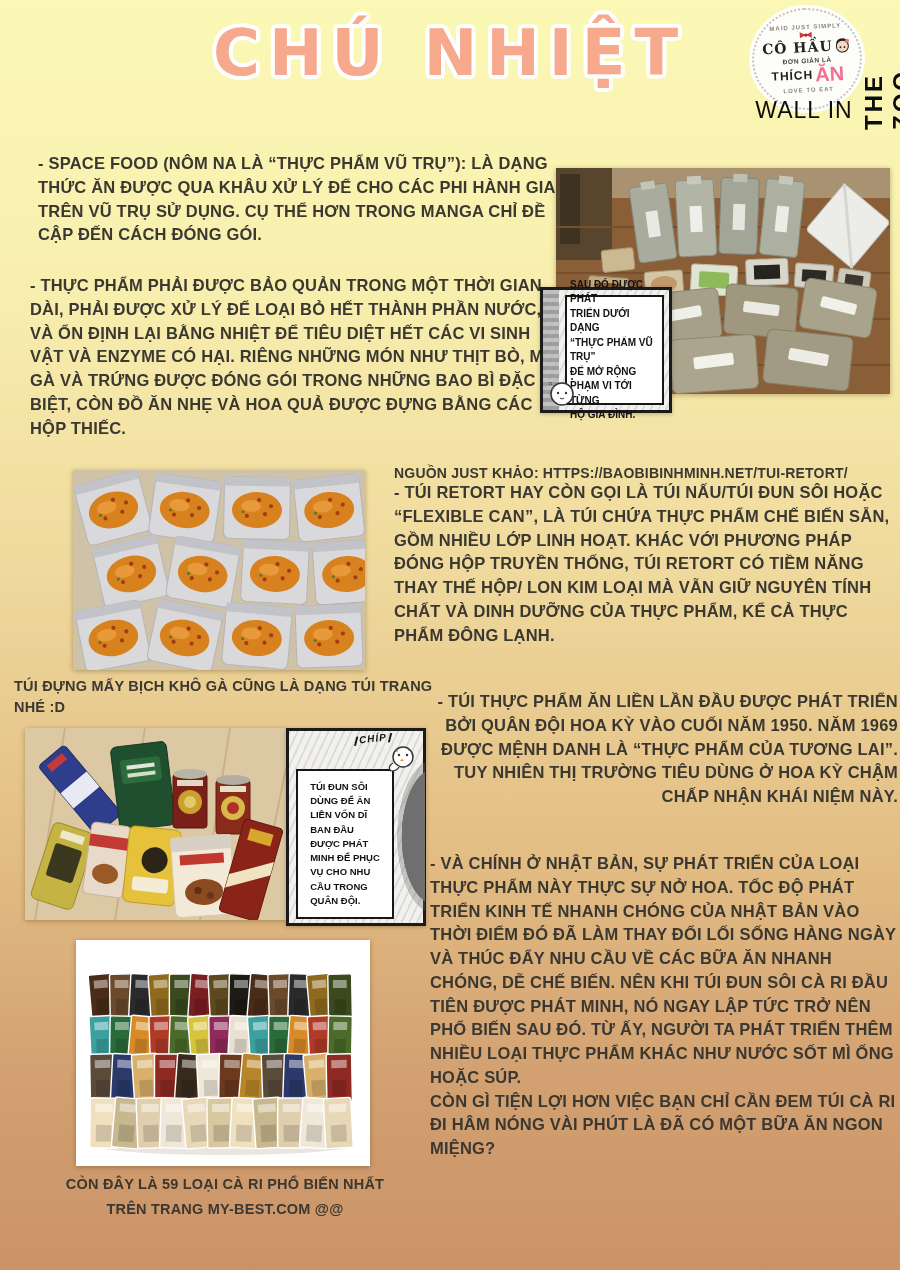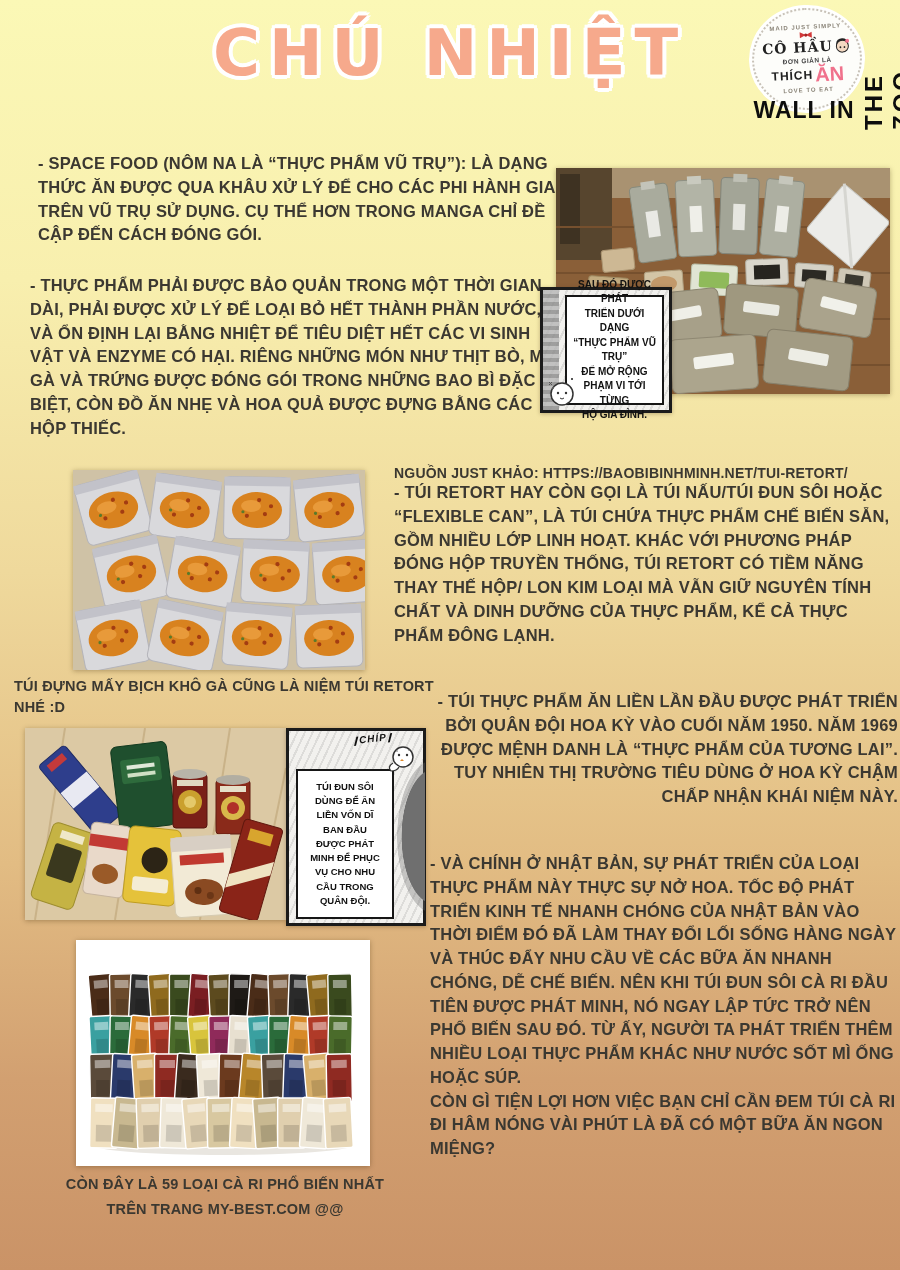--- a/index.html
+++ b/index.html
@@ -26,21 +26,21 @@
     position:absolute;border:3px solid #1b1b1b;background:#f2f1ee;
     background-image:repeating-linear-gradient(115deg,rgba(110,110,110,.16) 0 2px,transparent 2px 7px);
     box-shadow:0 1px 4px rgba(60,40,10,.3);
   }
   .mbox{
     position:absolute;background:#fff;border:2px solid #161616;
     display:flex;align-items:center;justify-content:center;padding:4px 3px;
   }
   .bubble-text{
     font-size:10px;font-weight:700;line-height:1.45;white-space:pre-line;
-    text-align:center;color:#111;letter-spacing:0;
+    color:#111;letter-spacing:0;
   }
   .b2{font-size:9.5px;line-height:1.5;}
   .m1-strip{position:absolute;left:0;top:0;width:16px;height:100%;
     background:repeating-linear-gradient(0deg,#8a8a8a 0 4px,#b5b5b5 4px 8px);opacity:.8;}
   .m2-blob{position:absolute;right:-2px;top:0;width:46%;height:100%;
     background:radial-gradient(ellipse 90% 60% at 115% 55%,#6f6f6f 0 58%,rgba(111,111,111,.35) 59% 66%,transparent 67%);}
   .chibi1{position:absolute;left:3px;bottom:2px;}
   .chick2{position:absolute;right:4px;top:12px;}
   .sfx{
     position:absolute;top:2px;right:30px;font-size:10px;font-weight:800;
@@ -53,21 +53,21 @@
     transform:rotate(-3deg);display:flex;flex-direction:column;align-items:center;justify-content:center;
     text-align:center;line-height:1.15;
   }
   .stamp-tiny{font-size:6px;letter-spacing:1px;color:#8a8478;font-weight:700;}
   .stamp-name{font-size:14px;font-weight:800;color:#222;font-family:"DejaVu Serif",serif;letter-spacing:1px;}
   .stamp-mid{font-size:6.5px;font-weight:700;color:#444;letter-spacing:.5px;margin-top:2px;}
   .stamp-thich{font-size:12px;font-weight:800;color:#222;letter-spacing:1px;}
   .stamp-an{font-size:20px;font-weight:800;color:#f0728c;letter-spacing:0;}
   .namerow,.thichrow{display:flex;align-items:center;gap:2px;justify-content:center;}
   .wall-in{position:absolute;left:748px;top:97px;width:112px;text-align:center;
-    font-size:23px;font-weight:700;color:#0d0d0d;letter-spacing:1px;}
+    font-size:23px;font-weight:400;color:#0d0d0d;letter-spacing:1px;}
   .the-zoo{position:absolute;left:860px;top:130px;width:122px;height:34px;
     transform:rotate(-90deg);transform-origin:0 0;
     font-size:24px;font-weight:800;color:#0d0d0d;letter-spacing:3px;}
 </style>
 </head>
 <body>
 
 <div class="page">
 
   <div class="page-title">CHÚ NHIỆT</div>
@@ -345,21 +345,21 @@
           <ellipse cx="0" cy="2" rx="25" ry="18" fill="#d8821f"></ellipse>
           <ellipse cx="-6" cy="-2" rx="10" ry="6" fill="#e89a3a"></ellipse>
           <circle cx="-10" cy="8" r="2.1" fill="#a33c12"></circle>
           <circle cx="8" cy="6" r="2.1" fill="#a33c12"></circle>
           <circle cx="2" cy="-8" r="2.1" fill="#a33c12"></circle>
           <circle cx="14" cy="-2" r="2.1" fill="#a33c12"></circle>
           <circle cx="-14" cy="4" r="1.6" fill="#5a7a2a"></circle>
         </g>
       </svg>
   </div>
-  <div class="para caption" style="left:14px;top:676px;width:430px;">TÚI ĐỰNG MẤY BỊCH KHÔ GÀ CŨNG LÀ NIỆM TÚI RETORT NHÉ :D</div>
+  <div class="para caption" style="left:14px;top:676px;width:430px;">TÚI ĐỰNG MẤY BỊCH KHÔ GÀ CŨNG LÀ DẠNG TÚI TRANG NHÉ :D</div>
 
   <div class="photo" style="left:25px;top:728px;width:261px;height:192px;">
     <svg width="261" height="192" viewBox="0 0 261 192">
       <rect width="261" height="192" fill="#dcc9a4"></rect>
       <g stroke="#c9b288" stroke-width="2">
           <path d="M40 0 L10 192"></path>
           <path d="M120 0 L90 192"></path>
           <path d="M205 0 L175 192"></path>
           <path d="M261 40 L230 192"></path>
         </g>

